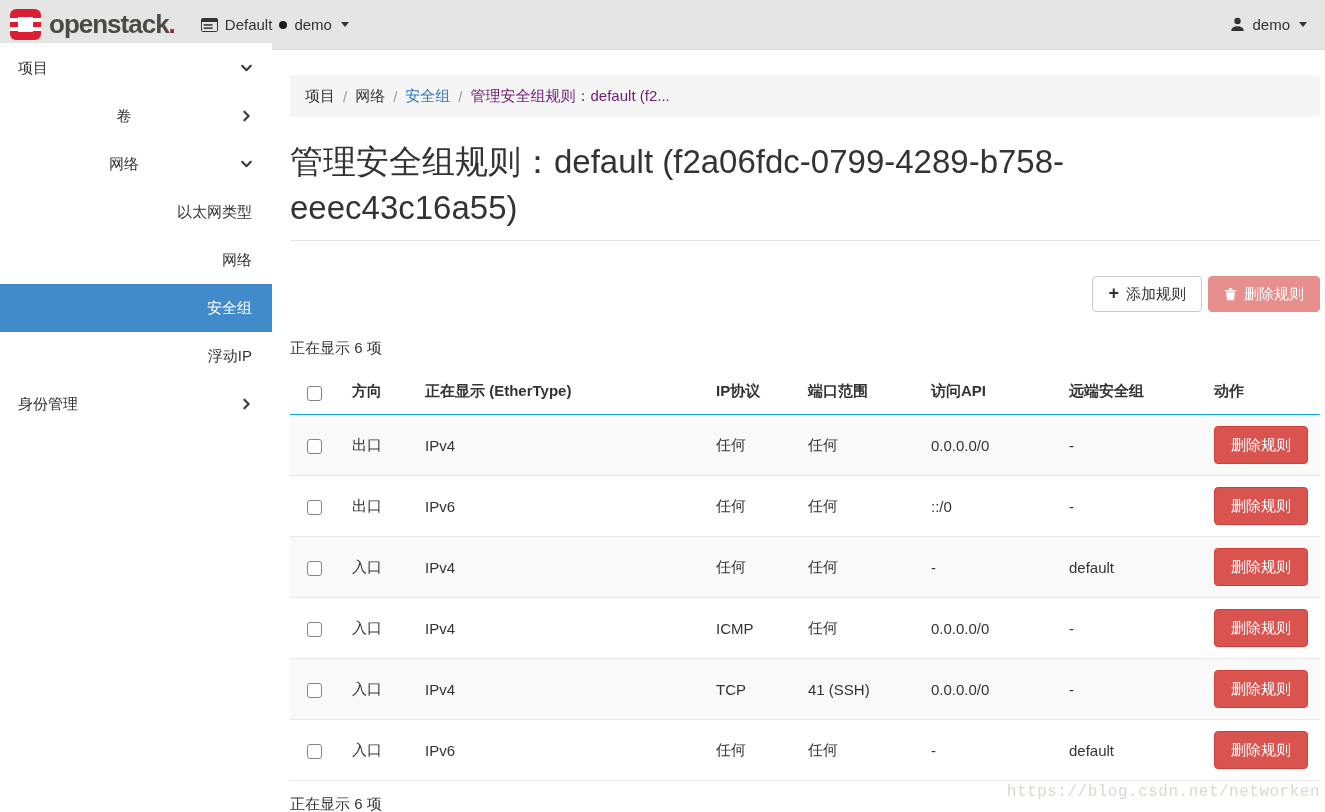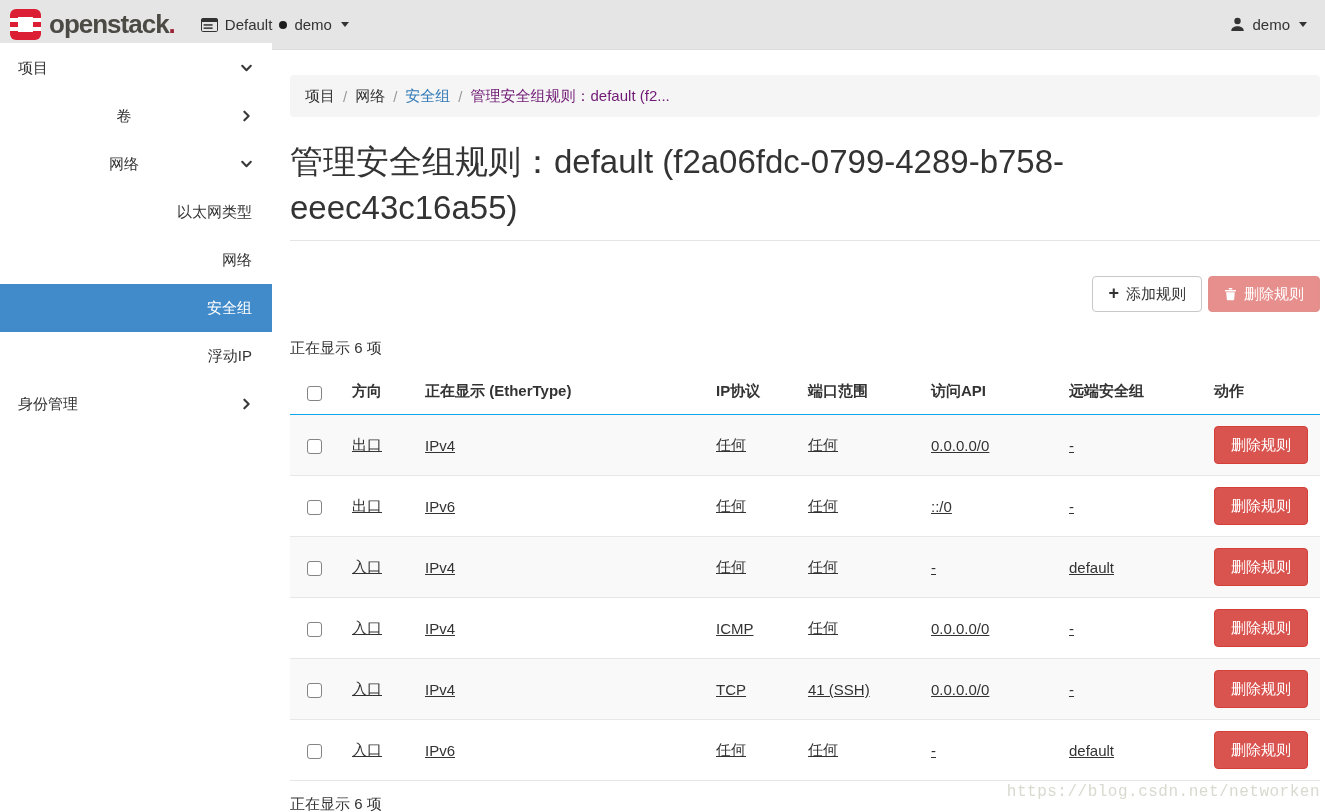--- a/index.html
+++ b/index.html
@@ -48,21 +48,21 @@
   .btn { height:36px; border-radius:4px; font-size:15px; display:inline-flex; align-items:center;
          gap:7px; padding:0 15px; font-family:inherit; }
   .btn-add { background:#fff; border:1px solid #c8c8c8; color:#333; cursor:pointer; }
   .btn-add .plus { font-weight:700; font-size:18px; line-height:1; margin-top:-2px; }
   .btn-delete-top { background:var(--danger-disabled,#e68f8d); border:1px solid #e2908e; color:#fff; cursor:not-allowed; }
   .count { margin-top:27px; color:#333; }
   table.rules { width:100%; border-collapse:collapse; margin-top:11px; table-layout:fixed; }
   .rules th { text-align:left; font-weight:700; font-size:15px; color:#333;
               padding:13px 8px; border-bottom:1px solid #0ea5e9; }
   .rules td { font-size:15px; color:#333; padding:8px; height:61px; overflow:hidden; }
-  .rules tbody tr { border-bottom:1px solid #e7e7e7;text-decoration:underline; }
+  .rules tbody tr { border-bottom:1px solid #e7e7e7; }
   .rules tbody tr:nth-child(odd) { background:#f9f9f9; }
   .col-cb { padding-left:17px !important; }
   .btn-row-delete { background:var(--danger,#d9534f); border:1px solid #d43f3a; color:#fff;
                     border-radius:4px; font-size:15px; height:38px; padding:0 16px;
                     cursor:pointer; font-family:inherit; }
   input.cb { appearance:none; -webkit-appearance:none; width:15px; height:15px; border:1px solid #848484;
              border-radius:3px; background:#fff; margin:0; vertical-align:middle; cursor:pointer; }
   .count-bottom { padding:14px 0 0; color:#333; }
   .watermark { position:absolute; right:5px; bottom:11px; color:#d9d9d0; letter-spacing:.5px;
                font-family:"Liberation Mono","DejaVu Sans Mono",monospace; font-size:16px; }

